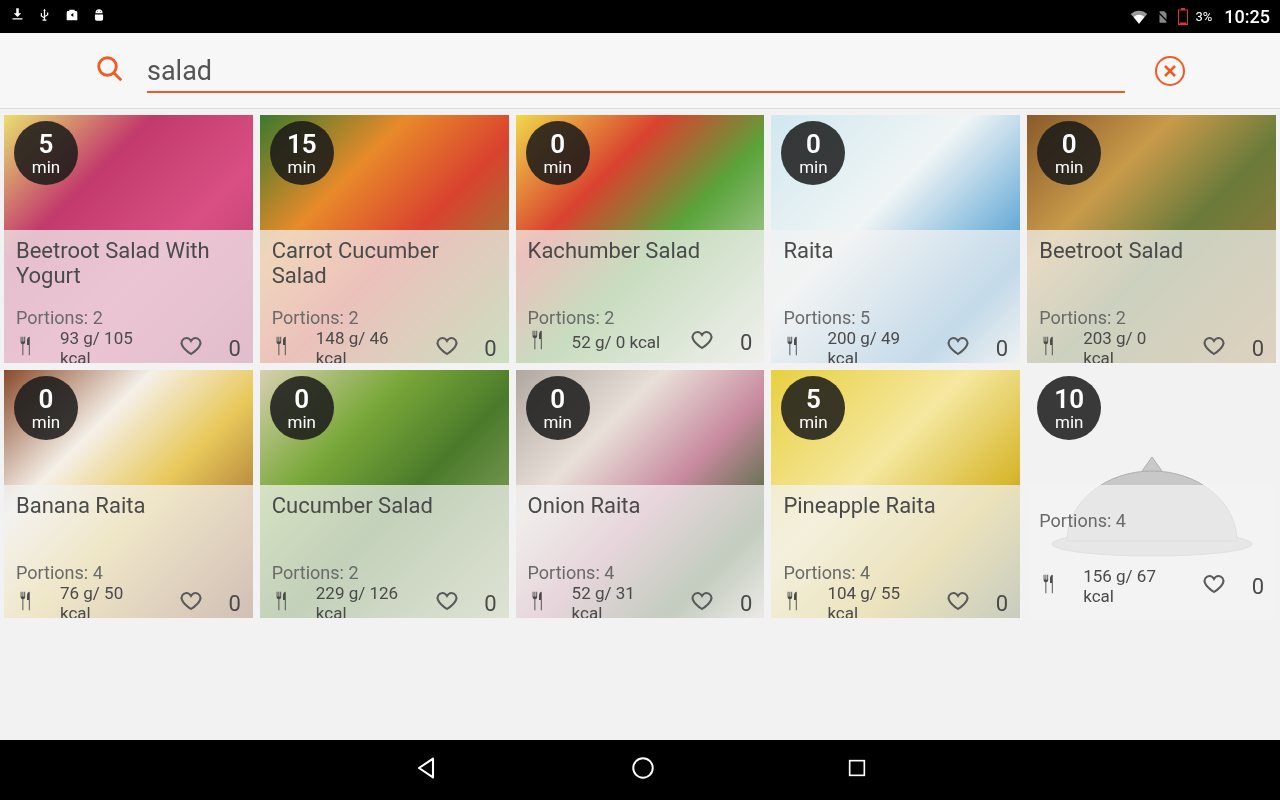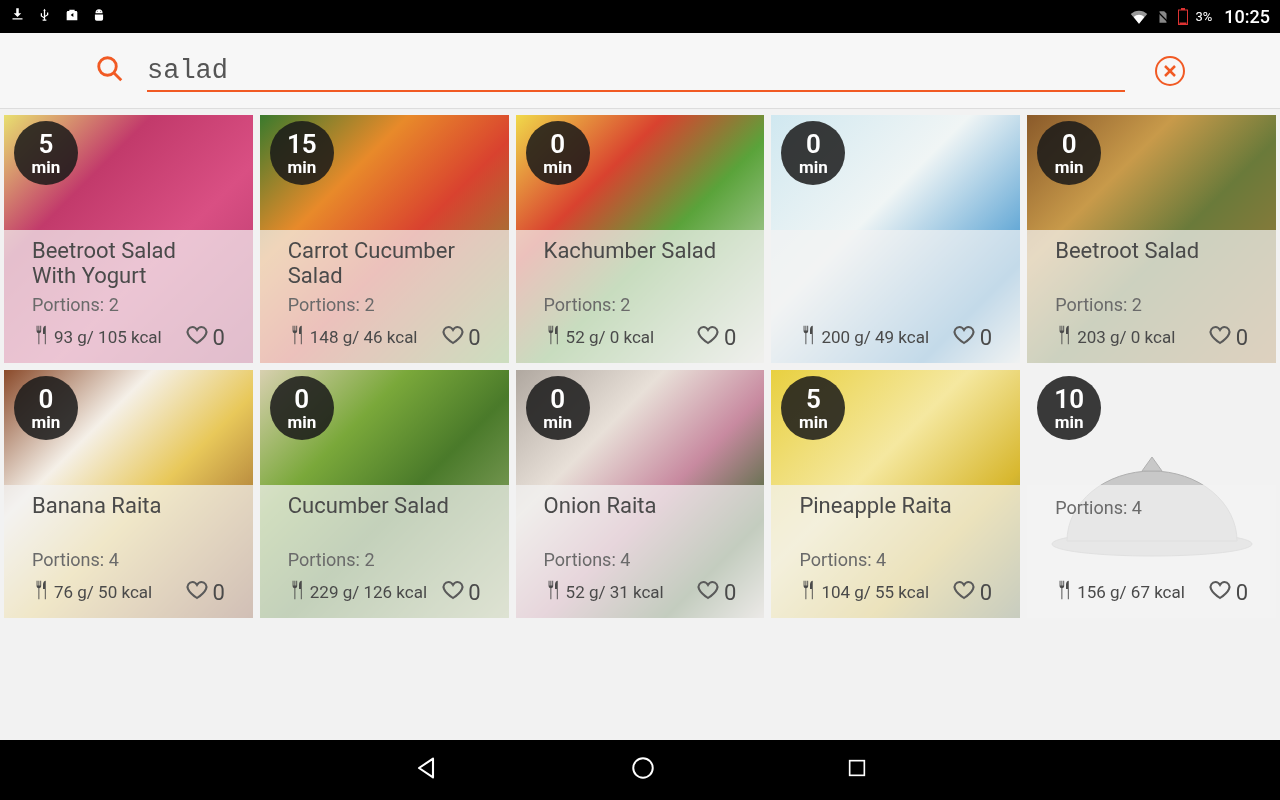--- a/index.html
+++ b/index.html
@@ -8,35 +8,35 @@
 .status-bar { height: 33px; background: #000; color: #fff; display: flex; align-items: center; justify-content: space-between; padding: 0 10px; font-size: 15px; }
 .status-left { display: flex; gap: 12px; align-items: center; }
 .status-right { display: flex; gap: 8px; align-items: center; }
 .status-right svg { display: block; }
 .clock { font-size: 18px; font-weight: 500; margin-left: 4px; text-align: center; }
 .battery-pct { font-size: 13px; }
 
 .search-row { height: 76px; background: #f7f7f7; display: flex; align-items: center; padding: 0 95px 0 95px; border-bottom: 1px solid #ddd; }
 .search-icon { color: #f15a24; margin-right: 22px; }
 .search-input-wrap { flex: 1; position: relative; }
-.search-input { width: 100%; border: none; background: transparent; font-size: 27px; color: #555; outline: none; padding: 6px 0; font-family: Liberation Mono, monospace; }
+.search-input { width: 100%; border: none; background: transparent; font-size: 27px; color: #555; outline: none; padding: 6px 0; }
 .search-underline { position: absolute; bottom: 0; left: 0; right: 0; height: 2px; background: #f15a24; }
 .clear-btn { margin-left: 30px; width: 30px; height: 30px; border: 2.5px solid #f15a24; border-radius: 50%; display: flex; align-items: center; justify-content: center; color: #f15a24; cursor: pointer; }
 .clear-btn svg { display: block; }
 
 .grid { padding: 6px 4px; display: grid; grid-template-columns: repeat(5, 1fr); gap: 7px; }
 .card { position: relative; height: 248px; overflow: hidden; cursor: pointer; background: #d0d0d0; }
 .card-bg { position: absolute; inset: 0; }
 .time-badge { position: absolute; top: 6px; left: 10px; width: 64px; height: 64px; background: rgba(25,25,25,0.85); border-radius: 50%; display: flex; flex-direction: column; align-items: center; justify-content: center; color: #fff; }
 .time-num { font-size: 26px; font-weight: 600; line-height: 1; }
-.time-unit { font-size: 17px; line-height: 1; margin-top: 2px; font-weight: bold; }
-.card-overlay { position: absolute; top: 115px; left: 0; right: 0; bottom: 0; background: rgba(242,242,242,0.72); padding: 8px 28px; display: flex; flex-direction: column; color: #4a4a4a; }
+.time-unit { font-size: 17px; line-height: 1; margin-top: 2px; }
+.card-overlay { position: absolute; top: 115px; left: 0; right: 0; bottom: 0; background: rgba(242,242,242,0.72); padding: 8px 12px; display: flex; flex-direction: column; color: #4a4a4a; }
 .card-title { font-size: 22px; color: #4a4a4a; line-height: 1.15; min-height: 52px; }
-.card-portions { font-size: 18px; color: #6a6a6a; margin-top: 4px; }
-.card-bottom { margin-top: auto; display: flex; align-items: center; gap: 0; color: #4a4a4a; padding-bottom: 4px; }
+.card-portions { font-size: 18px; color: #6a6a6a; margin-top: 17px; }
+.card-bottom { margin-top: auto; display: flex; align-items: center; gap: 22px; color: #4a4a4a; padding-bottom: 4px; }
 .nutrition { font-size: 17px; color: #4a4a4a; flex: 1; }
 .heart { color: #5a5a5a; }
 .fav-count { font-size: 22px; color: #4a4a4a; min-width: 16px; text-align: right; }
 
 .nav-bar { position: absolute; bottom: 0; left: 0; right: 0; height: 60px; background: #000; display: flex; align-items: center; justify-content: center; gap: 190px; }
 .nav-btn { color: #fff; cursor: pointer; }
 
 .placeholder-dish { position: absolute; inset: 0; background: #f2f2f2; display: flex; align-items: center; justify-content: center; }
 </style>
 </head>
@@ -165,20 +165,22 @@
         </div>
       </div>
     </div>
     <div class="card">
       <div class="card-bg" style="background:linear-gradient(135deg,#d0e8f0 0%,#f0f5f5 40%,#4a9ad0 80%,#e8f0f0 100%);"></div>
       <div class="time-badge">
         <div class="time-num">0</div>
         <div class="time-unit">min</div>
       </div>
       <div class="card-overlay">
+        <div class="card-title">Raita</div>
+        <div class="card-portions"><span>Portions: </span><span>5</span></div>
         <div class="card-bottom">
           <span><svg width="22" height="22" viewBox="0 0 24 24" fill="#4a4a4a">
               <path d="M5 2v6a2 2 0 002 2v12h1V10a2 2 0 002-2V2H9v5H8V2H7v5H6V2H5zm10 0c-1.5 0-3 1.5-3 4v5h2v11h1V2z"></path>
             </svg></span>
           <span class="nutrition">200 g/ 49 kcal</span>
           <span class="heart"><svg width="24" height="24" viewBox="0 0 24 24" fill="none" stroke="#5a5a5a" stroke-width="2">
               <path d="M12 20s-7-4.5-9-9c-1.5-3.5 1-7 4.5-7 2 0 3.5 1.2 4.5 3 1-1.8 2.5-3 4.5-3 3.5 0 6 3.5 4.5 7-2 4.5-9 9-9 9z"></path>
             </svg></span>
           <span class="fav-count">0</span>
         </div>

